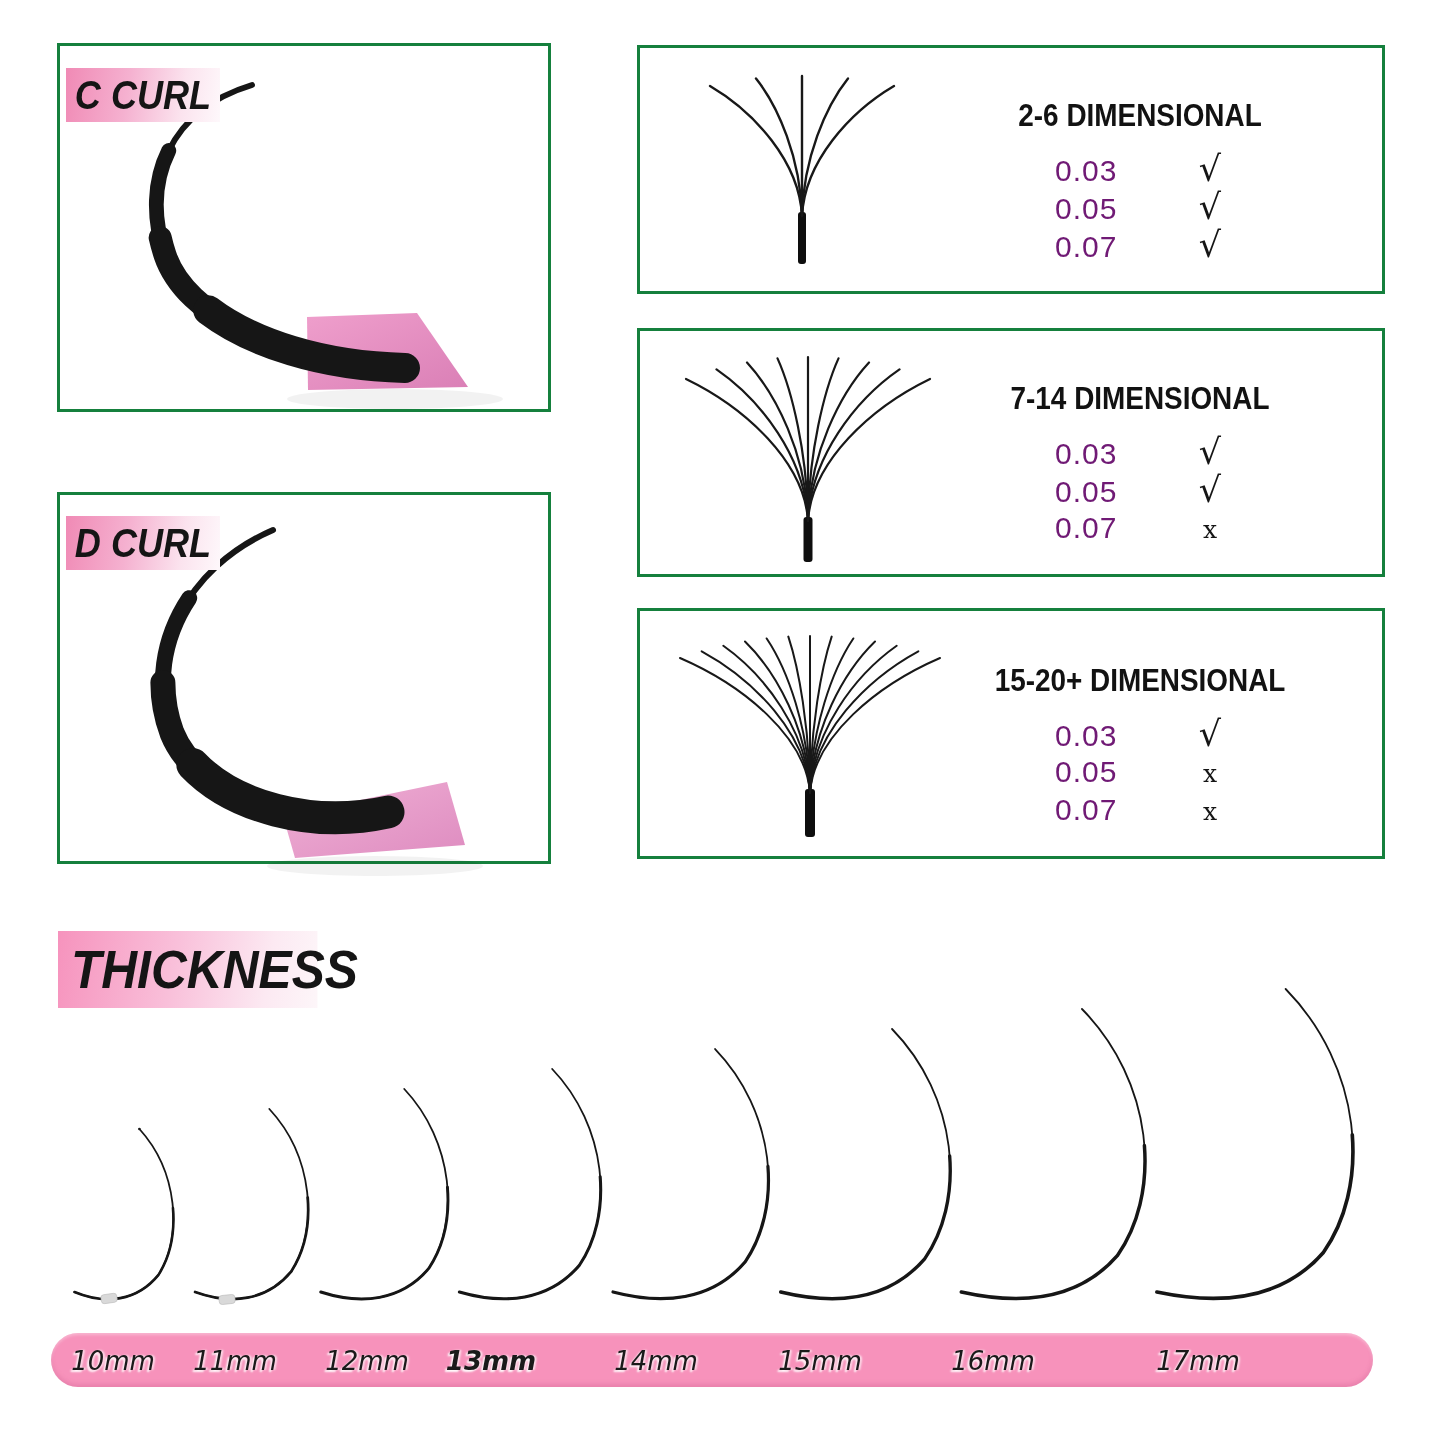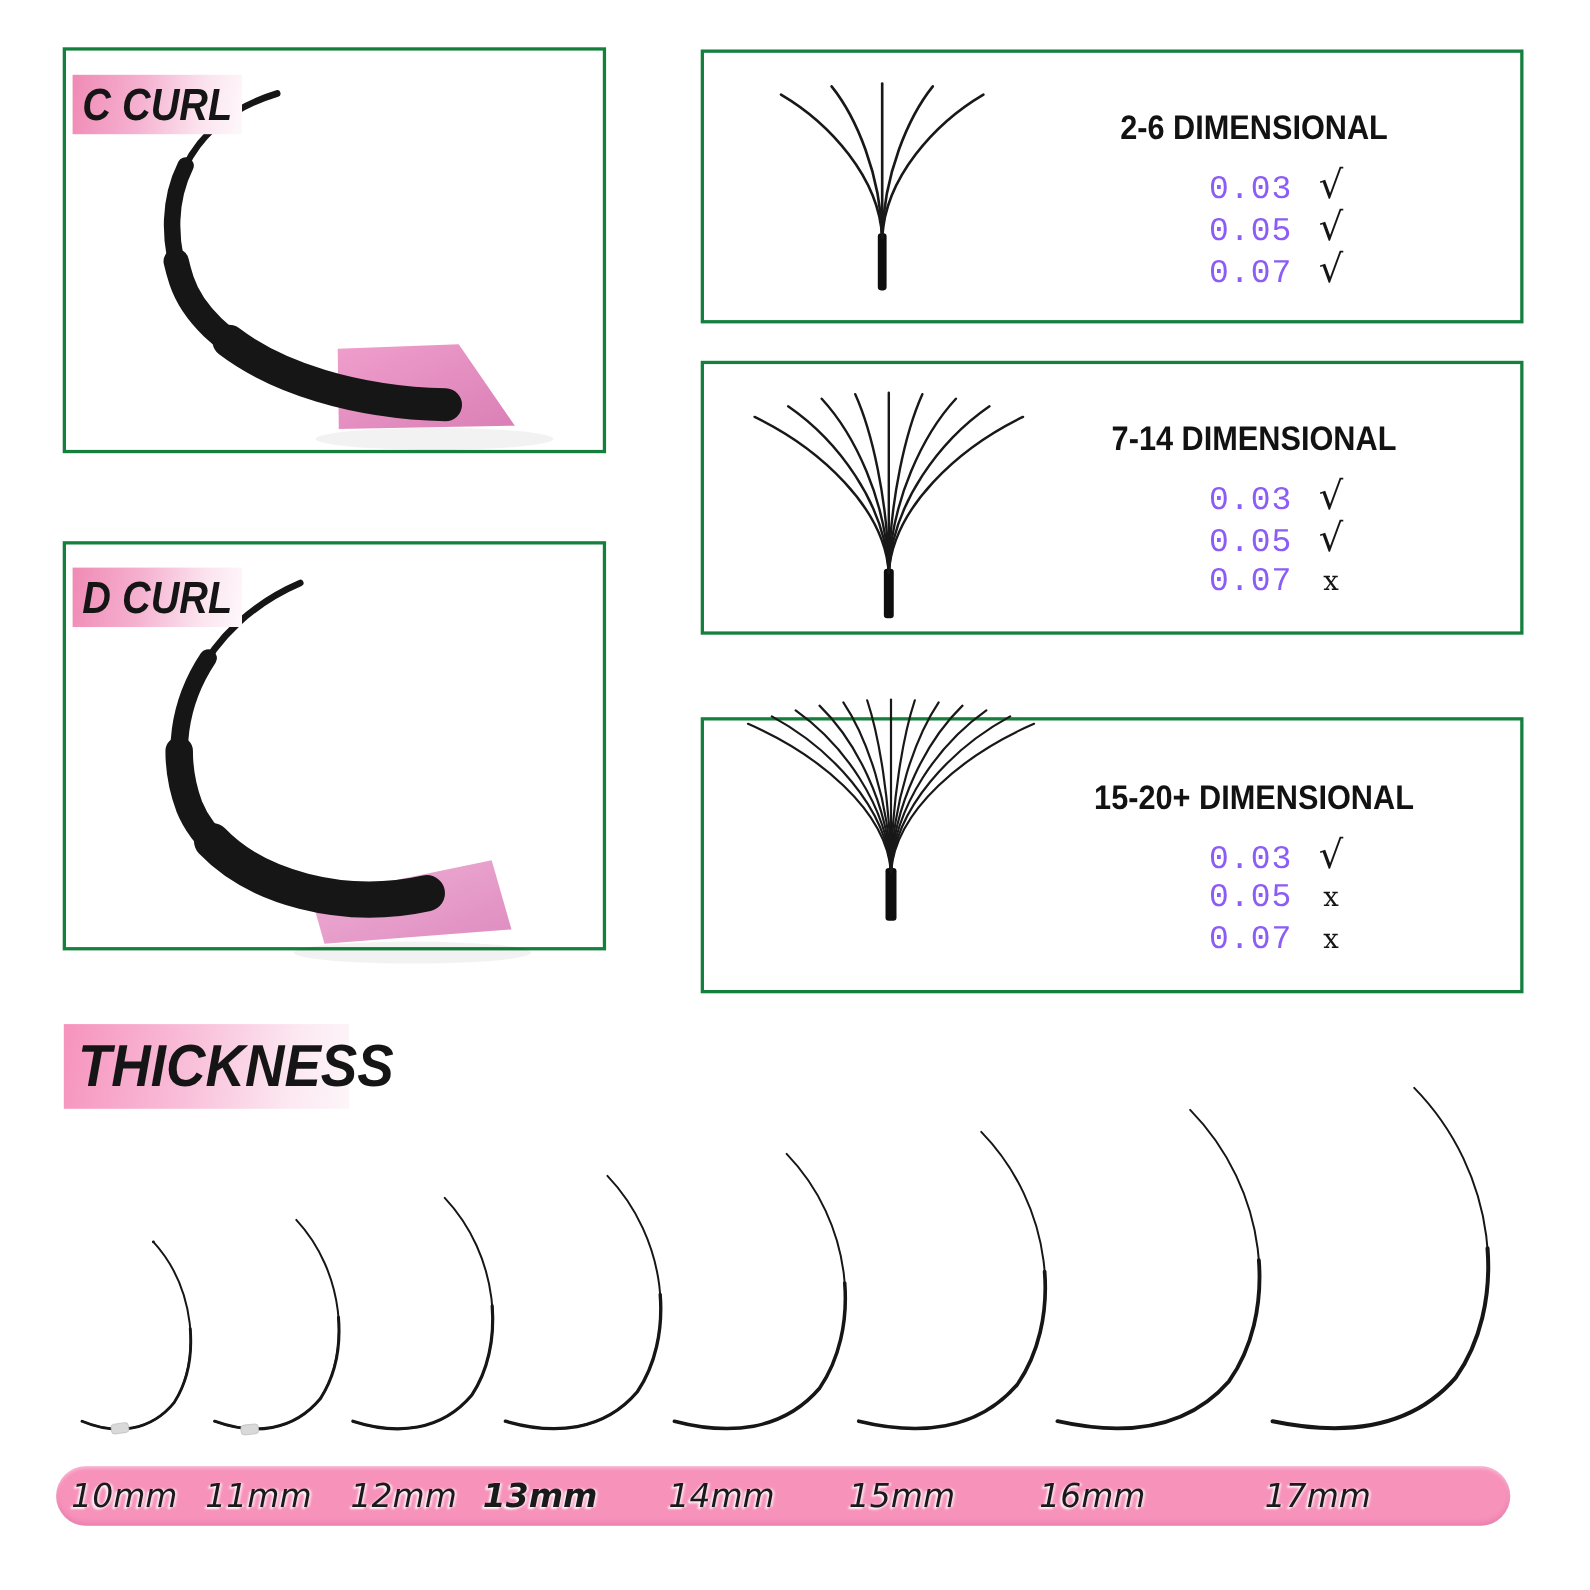--- a/index.html
+++ b/index.html
@@ -18,30 +18,30 @@
       background:linear-gradient(100deg,#f693bd 0%,#f9c0da 45%,#fce9f2 80%,#fdf6f9 100%);
       font-style:italic;font-weight:700;font-size:54px;color:#151515;padding-left:14px;
       box-sizing:border-box;transform:scaleX(0.92);transform-origin:left center;white-space:nowrap;}
 
   .dim-title{position:absolute;left:240px;width:520px;text-align:center;
       font-weight:700;font-size:31px;color:#121212;letter-spacing:0px;
       transform:scaleX(0.9);transform-origin:center;white-space:nowrap;}
 
   .dim-rows{position:absolute;left:300px;width:420px;}
   .dim-row{display:flex;align-items:baseline;justify-content:center;height:38px;line-height:38px;}
-  .num{width:120px;text-align:right;font-family:Liberation Mono, monospace;font-size:30px;
-      color:#8b5cf6;letter-spacing:1px;}
+  .num{width:120px;font-family:Liberation Sans, sans-serif;font-size:30px;
+      color:#701a75;letter-spacing:1px;}
   .markcell{width:70px;text-align:center;font-family:"DejaVu Serif",serif;color:#151515;}
   .mark-check{font-size:35px;}
   .mark-cross{font-size:25px;}
 
   .mm-bar{position:absolute;left:51px;top:1333px;width:1322px;height:54px;border-radius:27px;
       background:#f792bb;box-shadow:inset 0 -3px 4px rgba(190,80,130,0.25), inset 0 2px 3px rgba(255,255,255,0.35);}
   .mm-label{position:absolute;top:0;height:54px;line-height:56px;transform:translateX(-50%);
-      font-family:"DejaVu Sans",sans-serif;font-style:italic;font-size:30px;color:#1a1a1a;
+      font-family:"DejaVu Sans",sans-serif;font-style:italic;font-size:26px;color:#1a1a1a;
       text-shadow:-2px 2px 2px rgba(255,255,255,0.95), 2px 0px 2px rgba(255,255,255,0.7);white-space:nowrap;}
 </style>
 </head>
 <body>
 
 <div id="canvas">
 
   <div class="box" style="left:57px;top:43px;width:494px;height:369px;"></div>
   <div class="box" style="left:57px;top:492px;width:494px;height:372px;"></div>
 
@@ -74,21 +74,21 @@
         <span class="num">0.05</span>
         <span class="markcell mark-check">√</span>
       </div>
       <div class="dim-row">
         <span class="num">0.07</span>
         <span class="markcell mark-cross">x</span>
       </div>
     </div>
   </div>
 
-  <div class="box" style="left:637px;top:608px;width:748px;height:251px;margin-top:44px;">
+  <div class="box" style="left:637px;top:608px;width:748px;height:251px;">
     <div class="dim-title" style="top:52px;">15-20+ DIMENSIONAL</div>
     <div class="dim-rows" style="top:104px;">
       <div class="dim-row">
         <span class="num">0.03</span>
         <span class="markcell mark-check">√</span>
       </div>
       <div class="dim-row">
         <span class="num">0.05</span>
         <span class="markcell mark-cross">x</span>
       </div>

